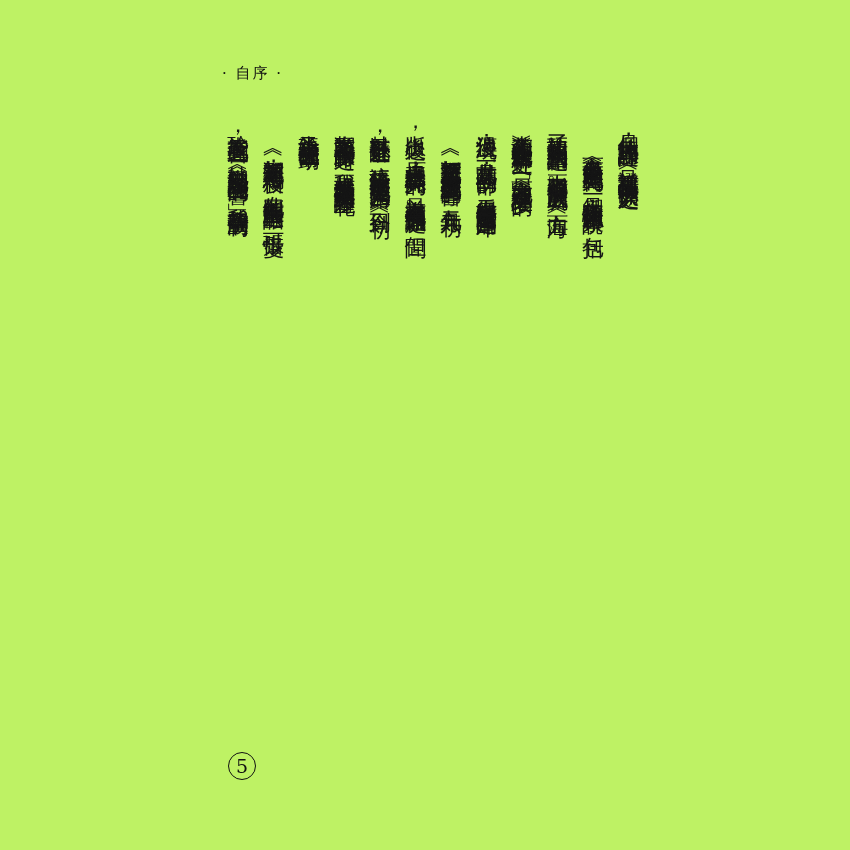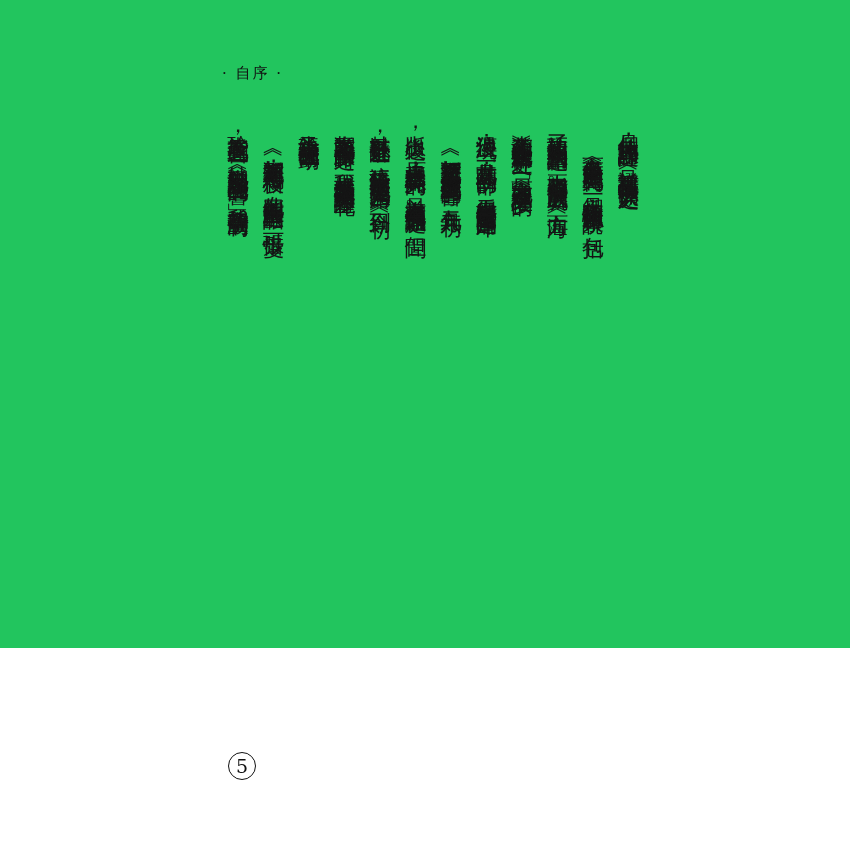--- a/index.html
+++ b/index.html
@@ -11,22 +11,22 @@
       width: 850px;
       height: 850px;
       position: relative;
       overflow: hidden;
       font-family: "DejaVu Serif", "Liberation Serif", serif;
       color: #111111;
     }
     .page {
       position: absolute;
       left: 0; top: 0;
-      width: 850px; height: 648px;
-      background: #22c55e;
+      width: 850px; height: 850px;
+      background: #bef264;
     }
     .running-head {
       position: absolute;
       left: 222px;
       top: 64px;
       font-size: 15px;
       letter-spacing: 2px;
       color: #111;
     }
     .text-block {

